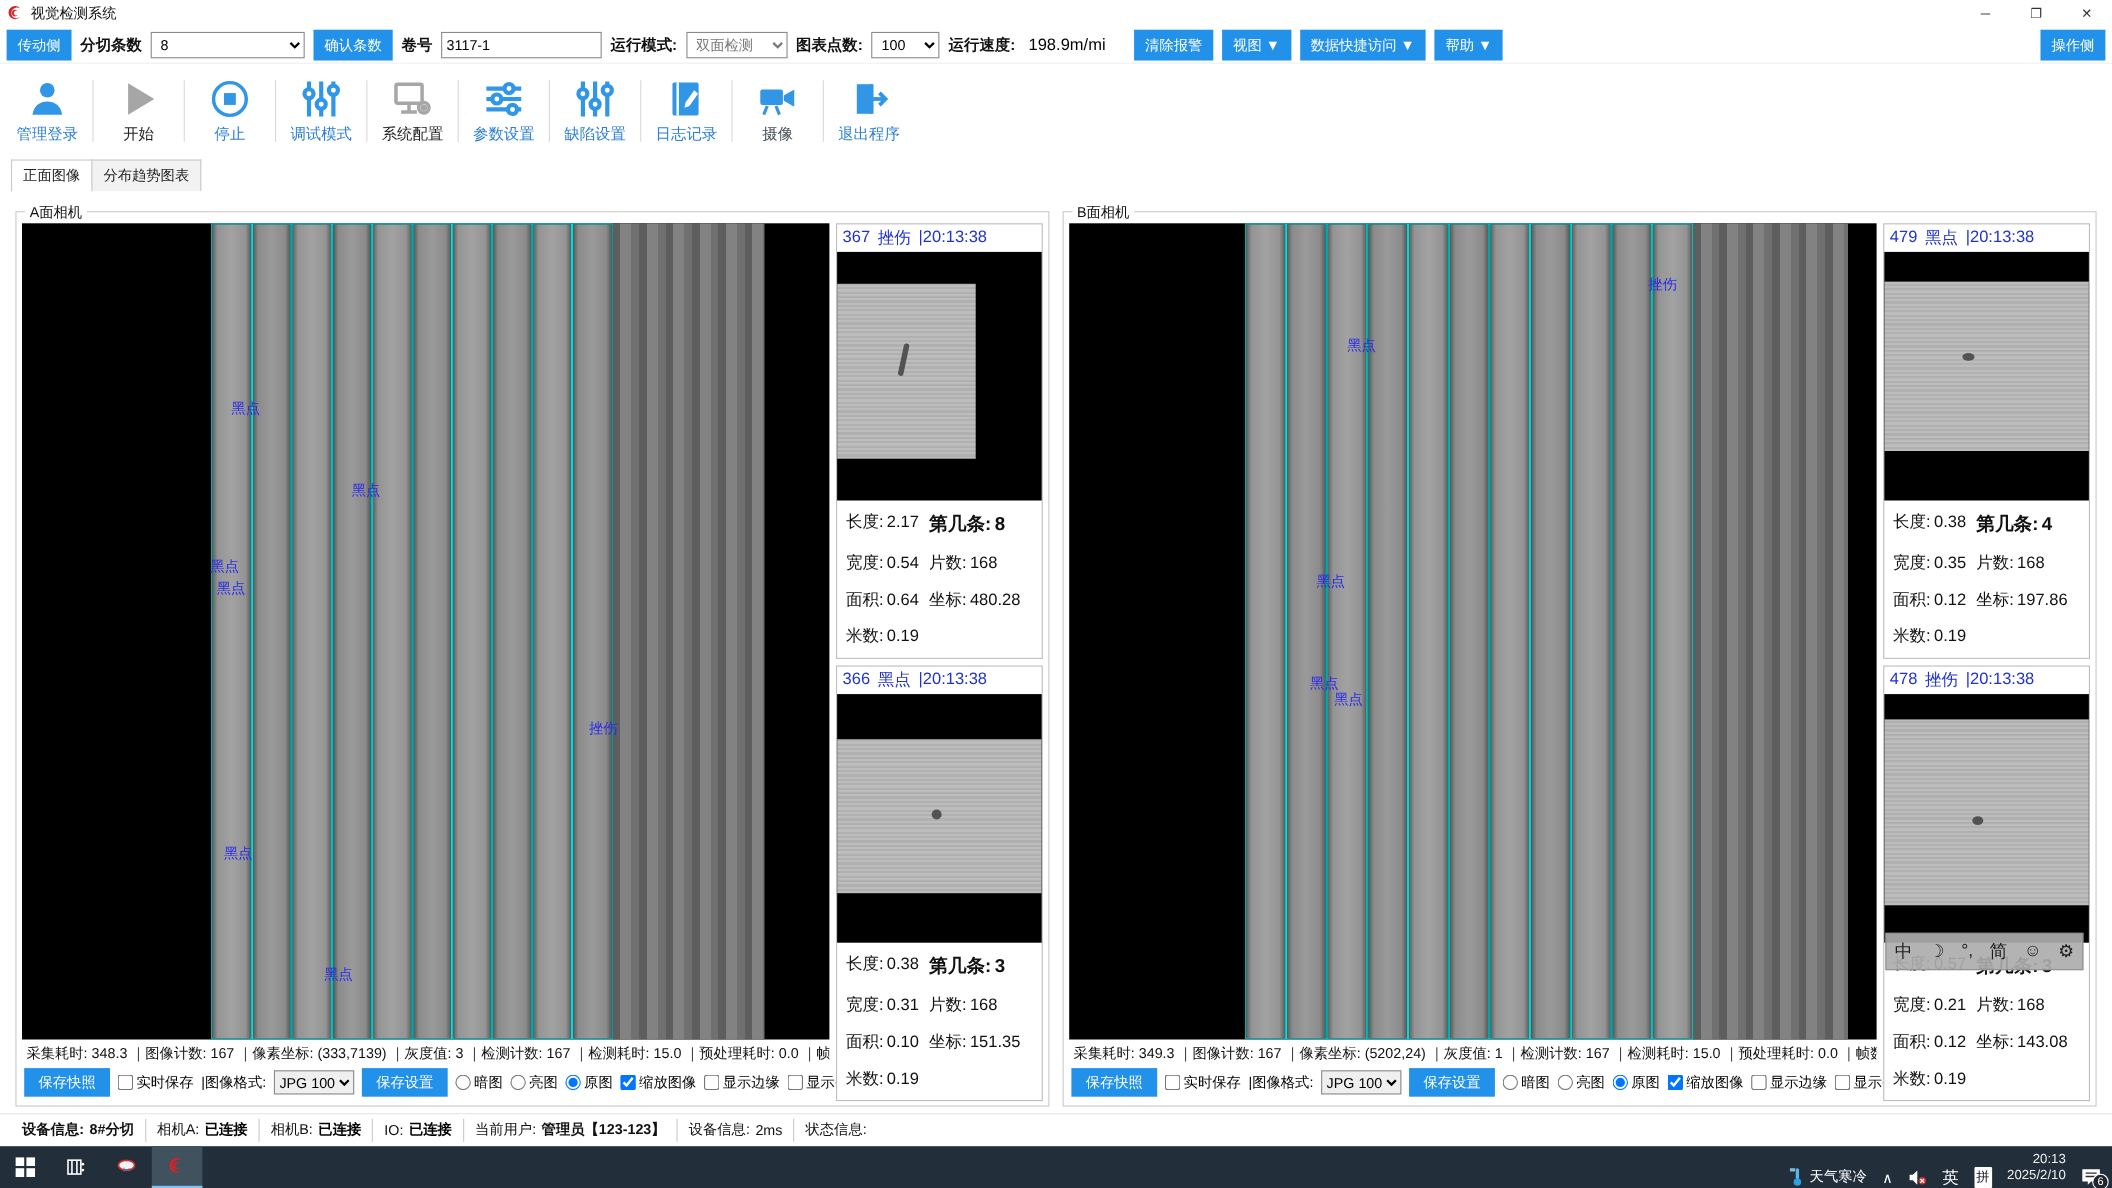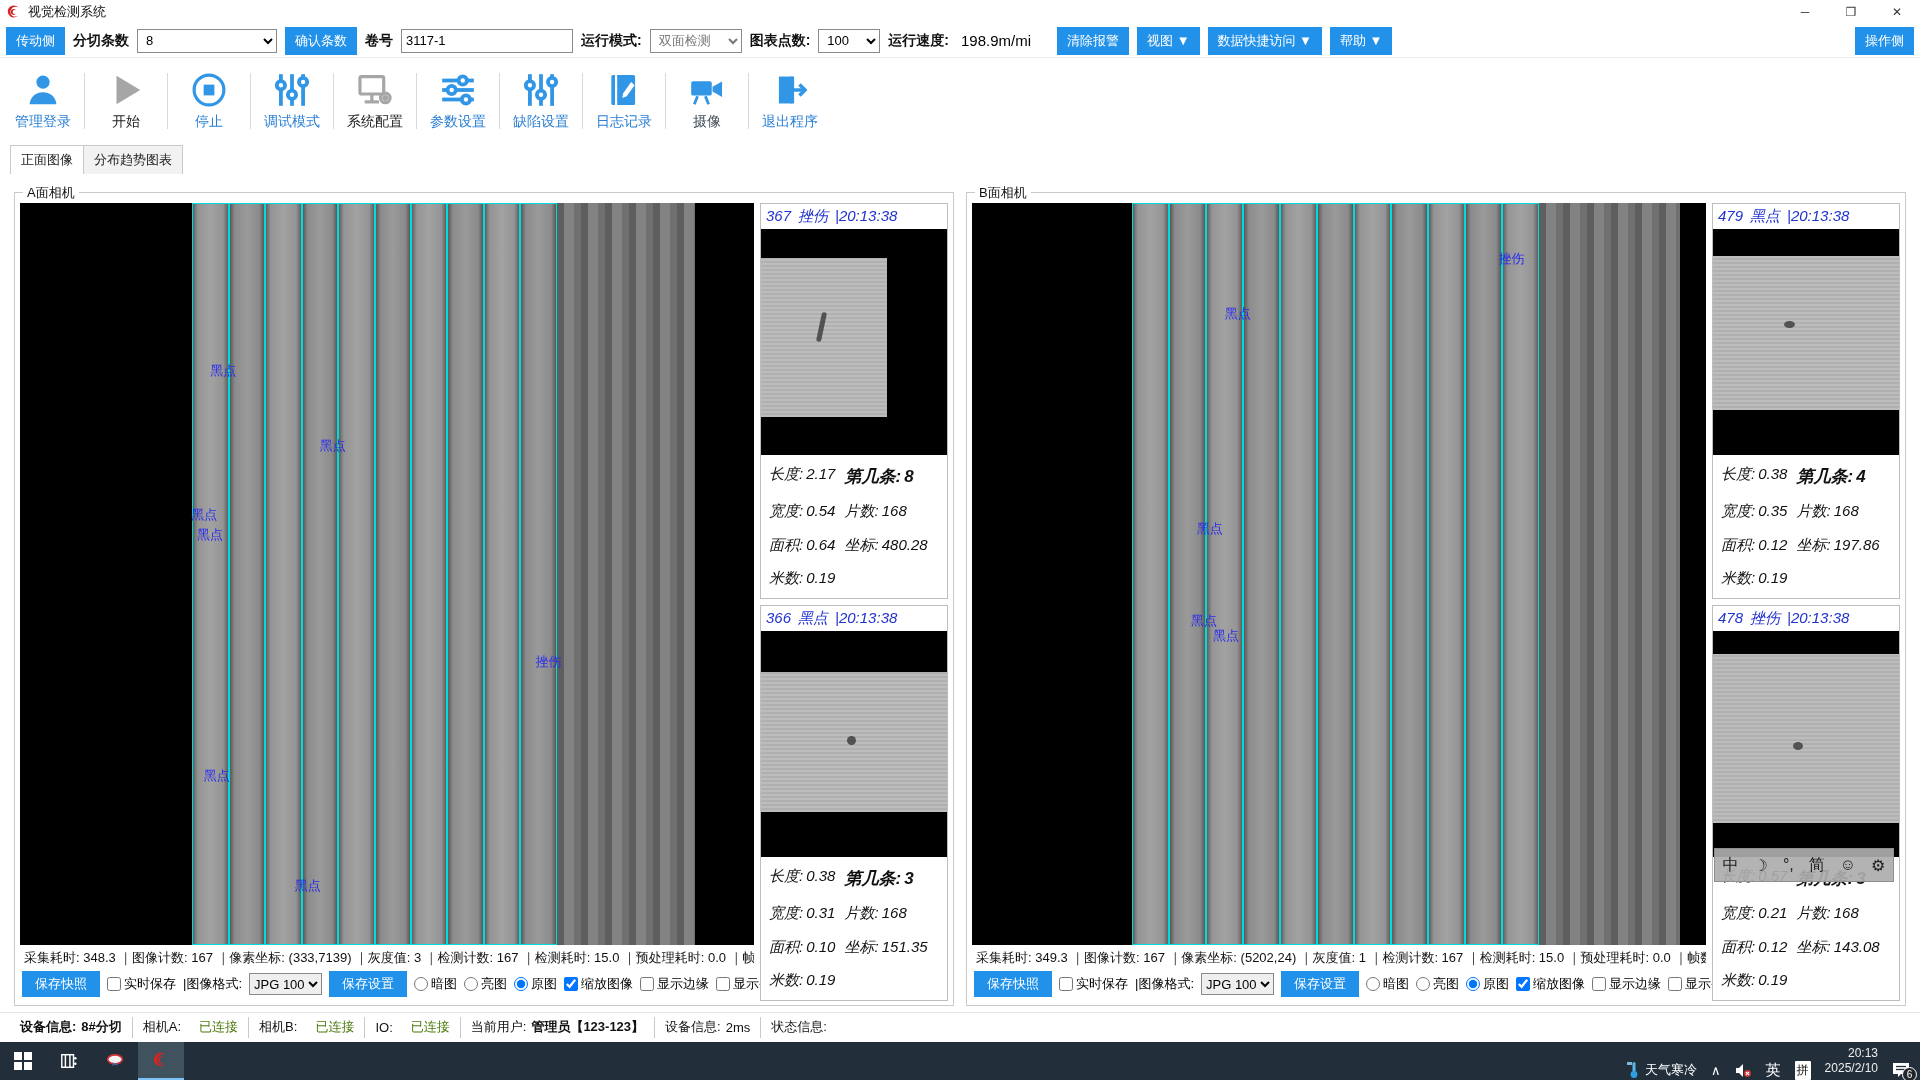--- a/index.html
+++ b/index.html
@@ -65,21 +65,21 @@
 
   .cam-status { font-size:13px; color:#111; padding:4px 4px 2px 4px; white-space:nowrap; overflow:hidden; }
   .cam-controls { display:flex; align-items:center; gap:7px; font-size:13px; padding:2px 2px 4px 2px; white-space:nowrap; }
   .cam-controls .btn-blue { padding:4px 13px; }
   .cam-controls label { display:flex; align-items:center; gap:3px; }
   .cam-controls input[type=checkbox], .cam-controls input[type=radio] { width:14px; height:14px; }
   .fmt-select { border:1px solid #8a8a8a; height:22px; font-size:13px; font-family:inherit; }
 
   
   .defect-col { width:188px; flex:0 0 auto; display:flex; flex-direction:column; gap:6px; }
-  .defect-card { flex:1; border:1px solid #bdbdbd; display:flex; flex-direction:column; background:#fff; min-height:0;font-style:italic; }
+  .defect-card { flex:1; border:1px solid #bdbdbd; display:flex; flex-direction:column; background:#fff; min-height:0; }
   .defect-header { color:#2233cc; font-size:15px; padding:3px 5px; display:flex; gap:7px; white-space:nowrap; }
   .defect-thumb { height:226px; background:#000; position:relative; overflow:hidden; flex:0 0 auto; }
   .thumb-gray { position:absolute; background:#b9b9b9; }
   .thumb-gray::before { content:""; position:absolute; inset:0; background:
       repeating-linear-gradient(0deg, rgba(255,255,255,.05) 0 2px, rgba(0,0,0,.05) 2px 4px); }
   .t-a0 .thumb-gray { left:0; width:68%; top:13%; bottom:17%; }
   .t-a1 .thumb-gray { left:0; right:0; top:18%; bottom:20%; }
   .t-b0 .thumb-gray { left:0; right:0; top:12%; bottom:20%; }
   .t-b1 .thumb-gray { left:0; right:0; top:10%; bottom:15%; }
   .spot { position:absolute; background:#3a3a3a; border-radius:50%; opacity:.8; }
@@ -91,21 +91,21 @@
     padding:4px 8px; font-size:15px; color:#111; row-gap:2px; }
   .stat { white-space:nowrap; }
   .stat .k { margin-right:3px; }
   .stat.big { font-weight:bold; font-size:17px; }
 
   
   .statusbar { height:30px; background:#fff; border-top:1px solid #e5e5e5; display:flex; align-items:center;
     font-size:13px; color:#111; padding-left:10px; flex:0 0 auto; }
   .sb-seg { display:flex; align-items:center; gap:5px; padding:0 10px; border-right:1px solid #c9c9c9; height:70%; white-space:nowrap; }
   .sb-bold { font-weight:bold; }
-  .sb-green { color:#4d7c0f; font-weight:normal;margin-left:13px; }
+  .sb-green { color:#000000; font-weight:bold; }
 
   
   .taskbar { height:38px; background:#222f3b; display:flex; align-items:stretch; color:#eee; flex:0 0 auto; }
   .tb-btn { width:46px; display:flex; align-items:center; justify-content:center; cursor:pointer; }
   .tb-btn svg { width:18px; height:18px; }
   .tb-btn.active-app { background:#41525f; border-bottom:2px solid #7fc2f5; }
   .tray { margin-left:auto; display:flex; align-items:center; gap:14px; padding-right:10px; }
   .tray-item { display:flex; align-items:center; gap:4px; font-size:13px; color:#fff; cursor:pointer;margin-top:18px; }
   .ime-box { background:#fff; color:#111; font-size:12px; padding:1px 2px; border-radius:1px; }
   .clock { text-align:right; font-size:12px; line-height:1.25; }
@@ -138,21 +138,21 @@
   </div>
 
   <div class="controlbar">
     <button class="btn-blue">传动侧</button>
     <span class="cb-label">分切条数</span>
     <select class="cb-select" style="width:140px">
       <option>8</option>
     </select>
     <button class="btn-blue">确认条数</button>
     <span class="cb-label">卷号</span>
-    <input class="cb-input" style="width: 172px;" value="3117-1">
+    <input class="cb-input" style="width: 146px;" value="3117-1">
     <span class="cb-label">运行模式:</span>
     <select class="cb-select" style="width:92px;color:#777">
       <option>双面检测</option>
     </select>
     <span class="cb-label">图表点数:</span>
     <select class="cb-select" style="width:62px">
       <option>100</option>
     </select>
     <span class="cb-label">运行速度:</span>
     <input class="cb-input speed-box" readonly="" value="198.9m/mi" style="">

